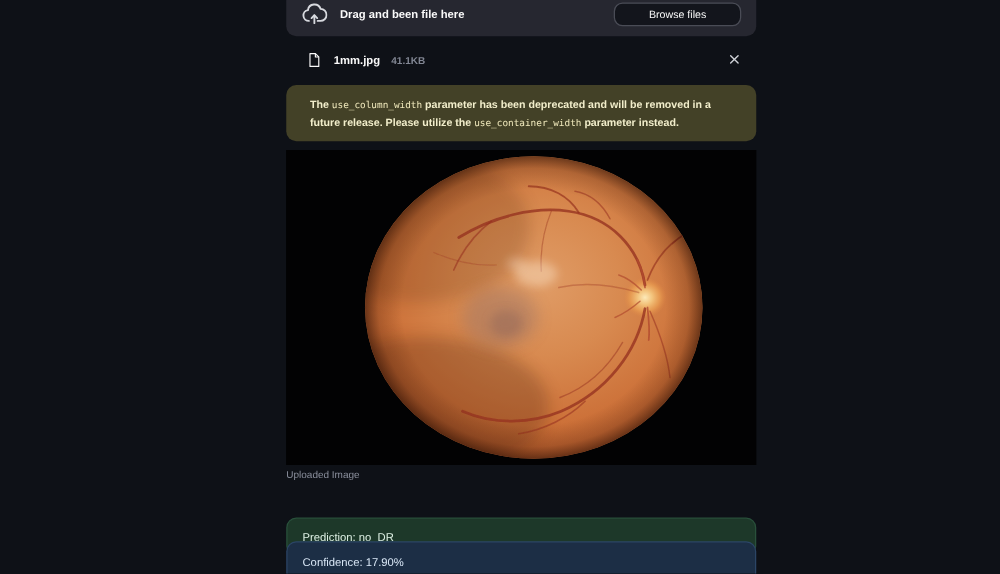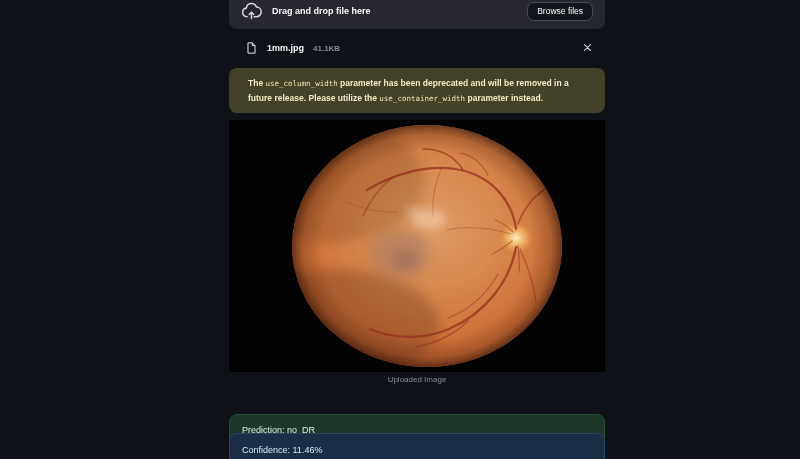--- a/index.html
+++ b/index.html
@@ -15,62 +15,62 @@
   .dropzone{
     top:-7px;height:36px;background:#262730;border-radius:8px;
     display:flex;align-items:center;padding:0 12px;gap:10px;
   }
   .dz-icon{flex:0 0 auto;display:flex;align-items:center;}
   .dz-text{flex:1;display:flex;flex-direction:column;justify-content:center;}
   .dz-title{font-size:9px;font-weight:700;color:#fafafa;line-height:11px;}
   .dz-limit{font-size:7.5px;color:#9da3af;line-height:10px;}
   .browse-btn{
     flex:0 0 auto;background:#13151c;border:1px solid #4a4c56;border-radius:7px;
-    color:#fafafa;font-size:8.5px;font-family:inherit;padding:4px 9px;line-height:9px;
+    color:#fafafa;font-size:8.5px;font-family:inherit;padding:4px 27px;line-height:9px;
     cursor:pointer;
   }
 
   
   .file-row{top:36px;height:24px;display:flex;align-items:center;padding:0 8px 0 16px;gap:9px;}
   .file-icon{display:flex;align-items:center;}
   .file-name{font-size:9px;font-weight:700;color:#fafafa;}
   .file-size{font-size:8px;color:#828794;font-weight:bold;}
   .remove-btn{margin-left:auto;background:none;border:none;padding:2px 4px;cursor:pointer;display:flex;align-items:center;}
 
   
   .warning{
     top:68px;height:45px;background:#434127;border-radius:8px;
     padding:8px 19px;font-size:8.5px;line-height:15px;color:#f2eecb;font-weight:600;
   }
   .warning code{font-family:"DejaVu Sans Mono",monospace;font-size:7.5px;font-weight:400;color:#efe8bb;}
 
   
   .image-box{top:120px;height:252px;background:#020203;line-height:0;}
-  .caption{top:374px;height:12px;text-align:center;font-size:8px;color:#8a8f9c;line-height:12px;}
+  .caption{top:374px;height:12px;text-align:left;font-size:8px;color:#8a8f9c;line-height:12px;}
 
   
   .alert{border-radius:8px;display:flex;align-items:center;padding:0 12px;font-size:9px;}
   .success{top:414px;height:31px;background:#1d3829;border:1px solid #29503b;color:#ddefe3;}
   .info{top:433px;height:34px;background:#1c2e45;border:1px solid #2b4566;color:#d9e7f6;}
 </style>
 </head>
 <body>
 
 <div id="app">
 
   <div class="col dropzone">
     <span class="dz-icon">
       <svg viewBox="0 0 24 24" width="21" height="21" aria-hidden="true">
         <path d="M7 18a5 5 0 0 1-.9-9.92 6 6 0 0 1 11.6-1.1A4.5 4.5 0 0 1 17.5 18H15" fill="none" stroke="#d7d9de" stroke-width="1.7" stroke-linecap="round"></path>
         <path d="M12 20v-7" fill="none" stroke="#d7d9de" stroke-width="1.7" stroke-linecap="round"></path>
         <path d="M9.4 15.4 12 12.8l2.6 2.6" fill="none" stroke="#d7d9de" stroke-width="1.7" stroke-linecap="round" stroke-linejoin="round"></path>
       </svg>
     </span>
     <span class="dz-text">
-      <span class="dz-title">Drag and drop file here</span>
+      <span class="dz-title">Drag and been file here</span>
     </span>
     <button class="browse-btn">Browse files</button>
   </div>
 
   <div class="col file-row">
     <span class="file-icon">
       <svg viewBox="0 0 24 24" width="13" height="16" aria-hidden="true">
         <path d="M5.5 2.5h8l5 5v14h-13z" fill="none" stroke="#fafafa" stroke-width="1.7" stroke-linejoin="round"></path>
         <path d="M13.5 2.5v5h5" fill="none" stroke="#fafafa" stroke-width="1.7" stroke-linejoin="round"></path>
       </svg>
@@ -169,16 +169,16 @@
     </svg>
   </div>
 
   <div class="col caption">Uploaded Image</div>
 
   <div class="col alert success">
     <span>Prediction: no_DR</span>
   </div>
 
   <div class="col alert info">
-    <span>Confidence: 11.46%</span>
+    <span>Confidence: 17.90%</span>
   </div>
 
 </div>
 
 </body></html>

